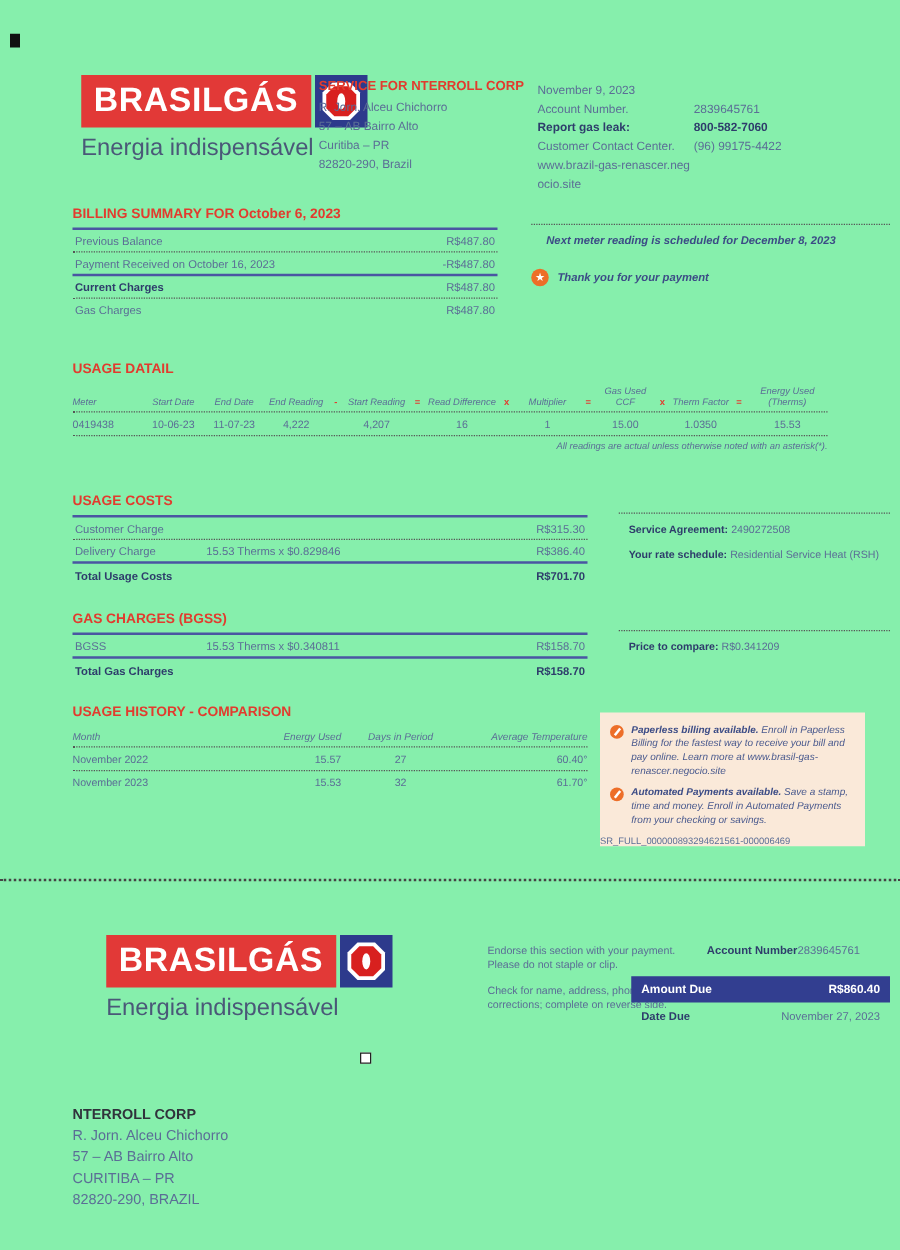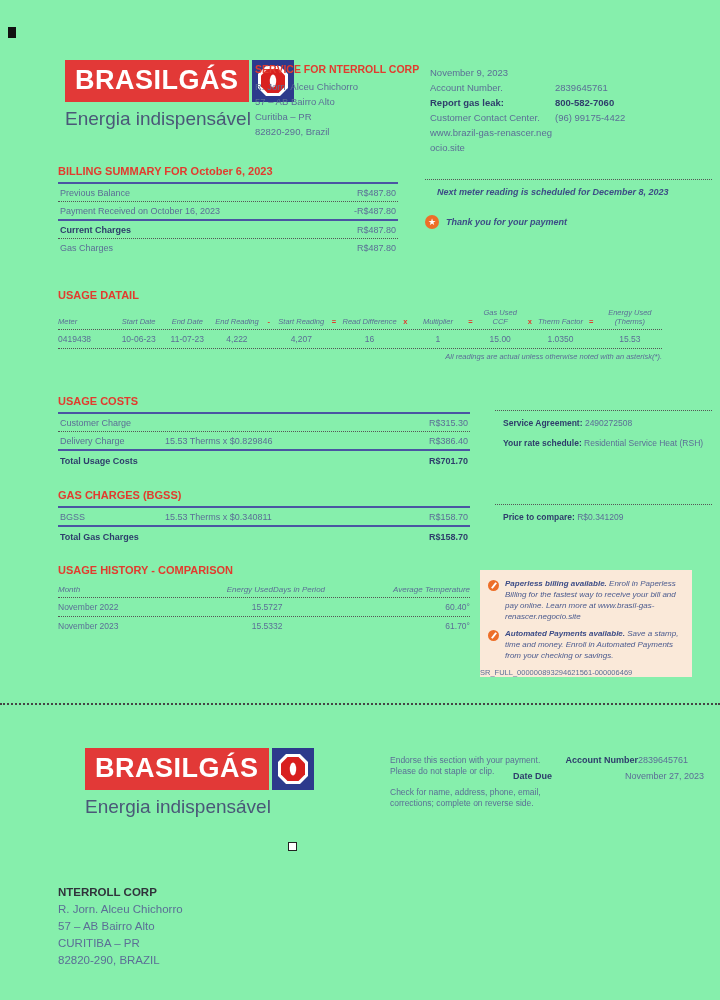--- a/index.html
+++ b/index.html
@@ -75,21 +75,21 @@
 
   .sidebox { position:absolute; left:495px; width:217px; border-top:1px dotted #555; padding:6px 0 0 8px; font-size:8.5px; line-height:12px; }
   .sb-row { margin-bottom:8px; }
   .sb-b { font-weight:bold; color:#2e3d6b; }
 
   
   .uhist { position:absolute; left:58px; top:564px; width:412px; }
   .uh-grid { display:grid; grid-template-columns:130px 85px 95px 1fr; margin-top:6px; }
   .uh-h { font-size:8px; font-style:italic; padding:3px 0; }
   .uh-c { font-size:8.5px; padding:4px 0; }
-  .al { text-align:left; } .ar { text-align:right; } .ac { text-align:left; }
+  .al { text-align:left; } .ar { text-align:right; } .ac { text-align:center; }
   .uh-sep { grid-column:1 / -1; border-bottom:1px dotted #555; }
 
   
   .promo { position:absolute; left:480px; top:570px; width:212px; background:#fae9d9; padding:8px 8px 10px 8px; }
   .p-item { display:flex; margin-bottom:6px; }
   .p-bullet { width:11px; height:11px; border-radius:50%; background:#ed6e28; flex:0 0 11px; margin:2px 6px 0 0; position:relative; }
   .p-bullet::after { content:""; position:absolute; left:4.5px; top:2px; width:2px; height:7px; background:#fff; transform:rotate(38deg); }
   .p-text { font-size:8px; font-style:italic; color:#4a5a8e; line-height:11px; }
   .p-text b { color:#3c4c86; }
   .promo-code { position:absolute; left:480px; top:668px; width:232px; text-align:left; font-size:7.5px; color:#5b6e96; }
@@ -335,20 +335,24 @@
   <div class="stub-mid">
     <p>Endorse this section with your payment. Please do not staple or clip.</p>
     <p>Check for name, address, phone, email, corrections; complete on reverse side.</p>
   </div>
 
   <div class="stub-right">
     <div class="sr-acct">
       <span class="hbold">Account Number</span>
       <span>2839645761</span>
     </div>
+    <div class="sr-bar">
+      <span>Amount Due</span>
+      <span>R$860.40</span>
+    </div>
     <div class="sr-date">
       <span class="hbold">Date Due</span>
       <span>November 27, 2023</span>
     </div>
   </div>
 
   <div class="checkbox"></div>
 
   <div class="mail-addr">
     <div class="first">NTERROLL CORP</div>

